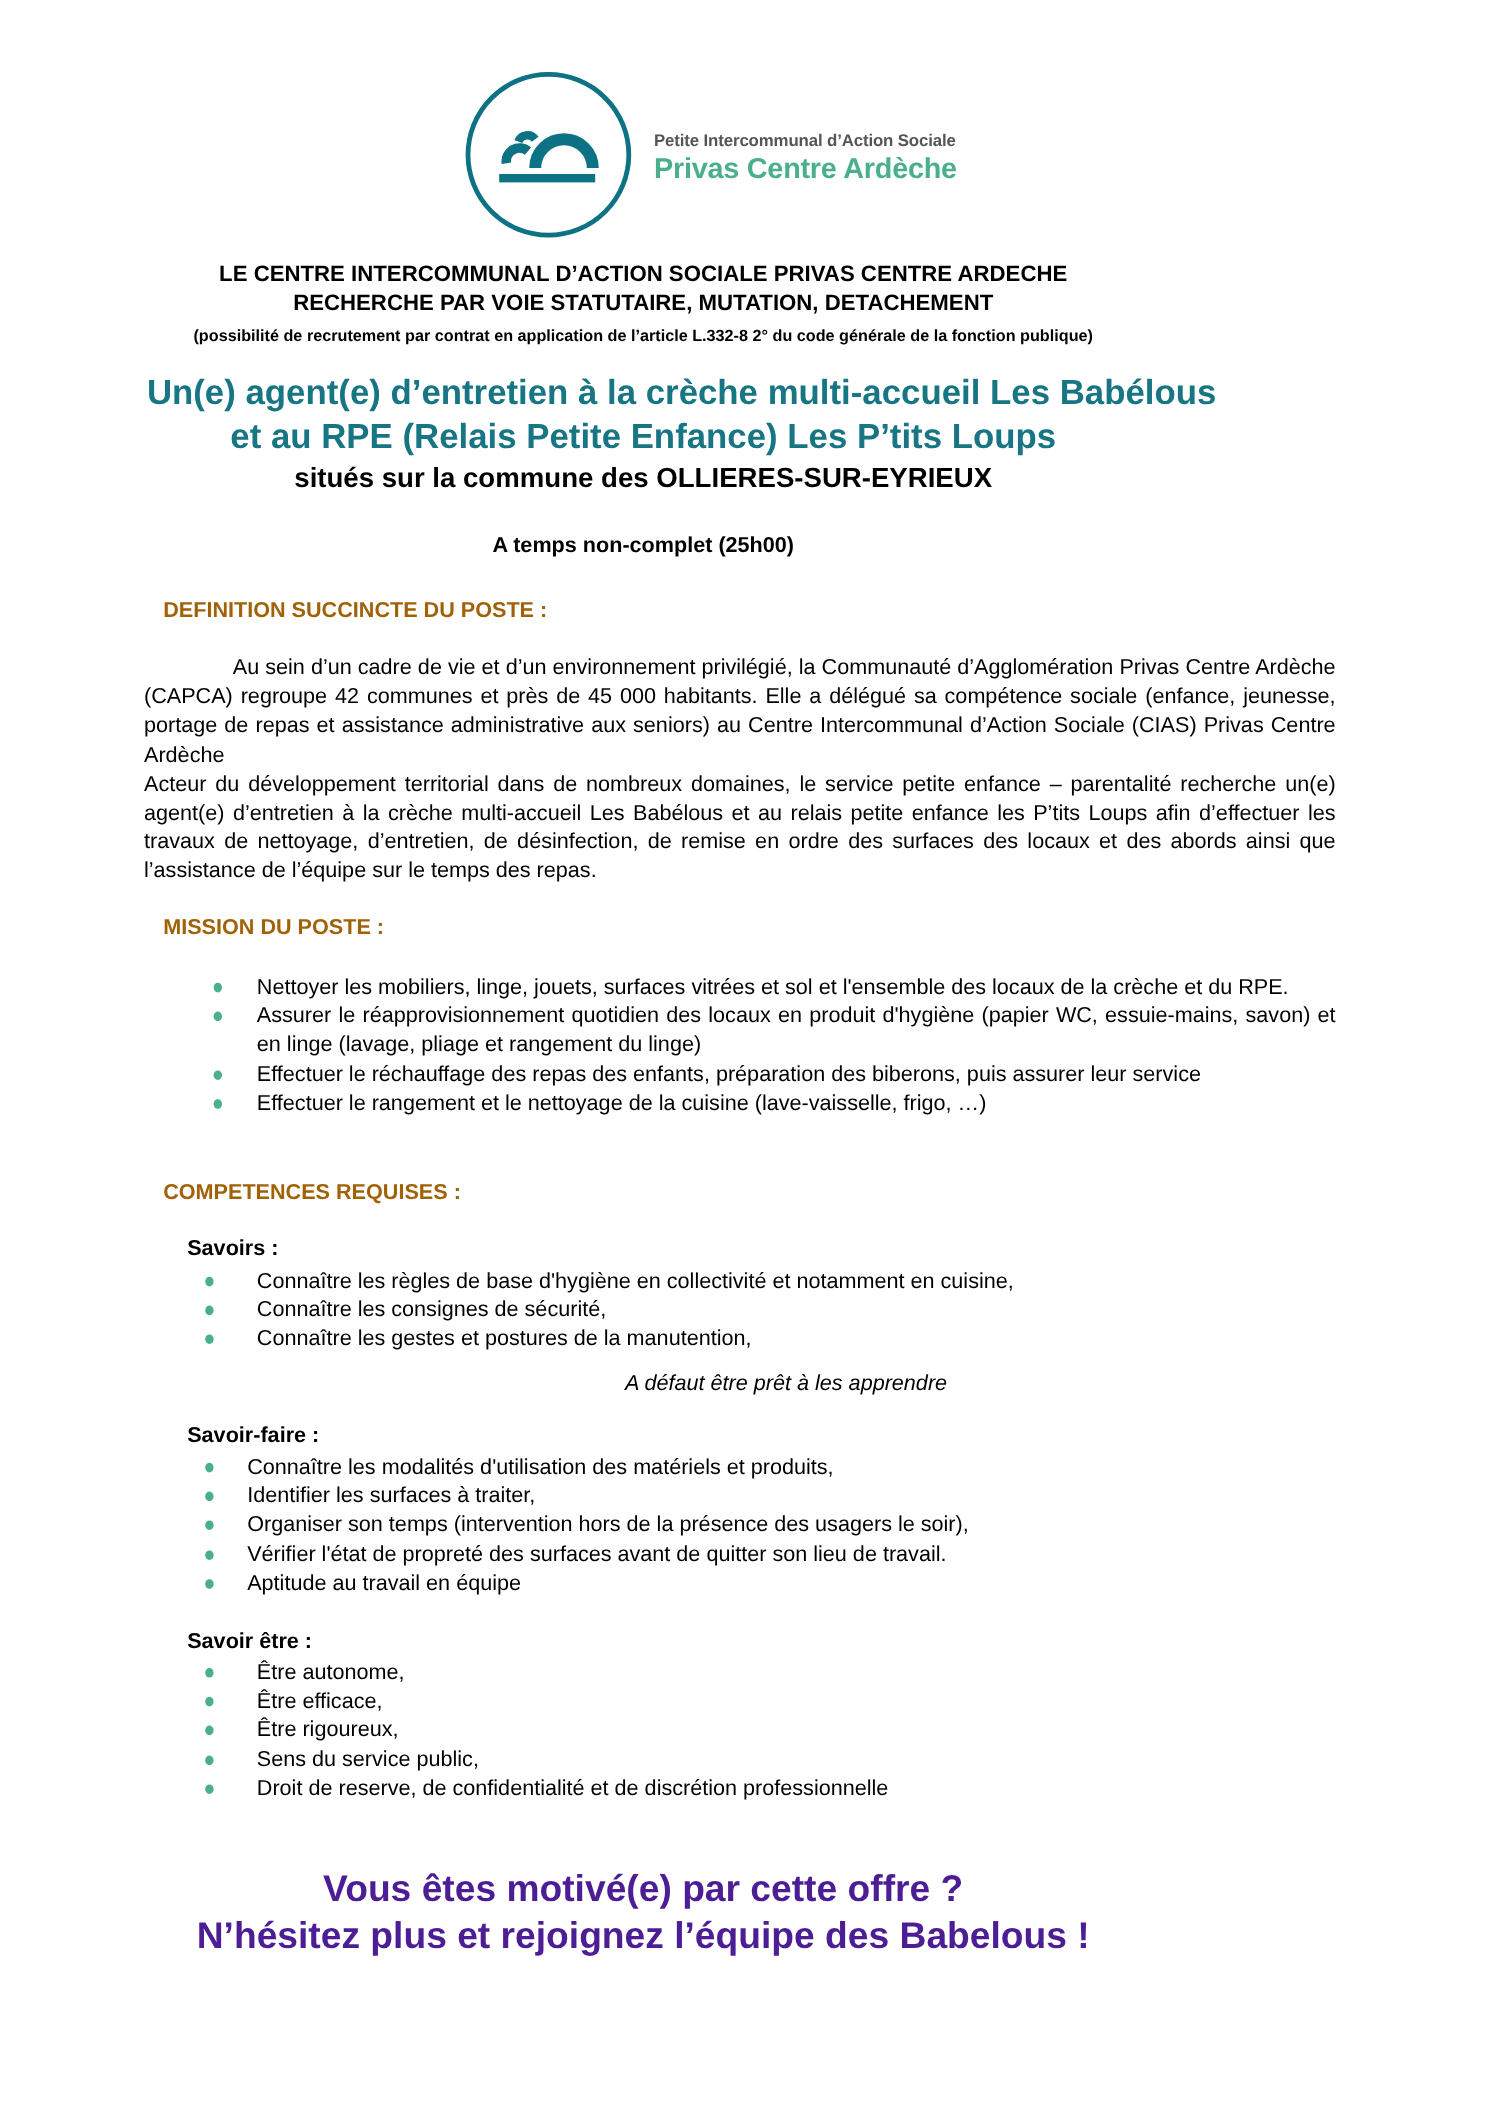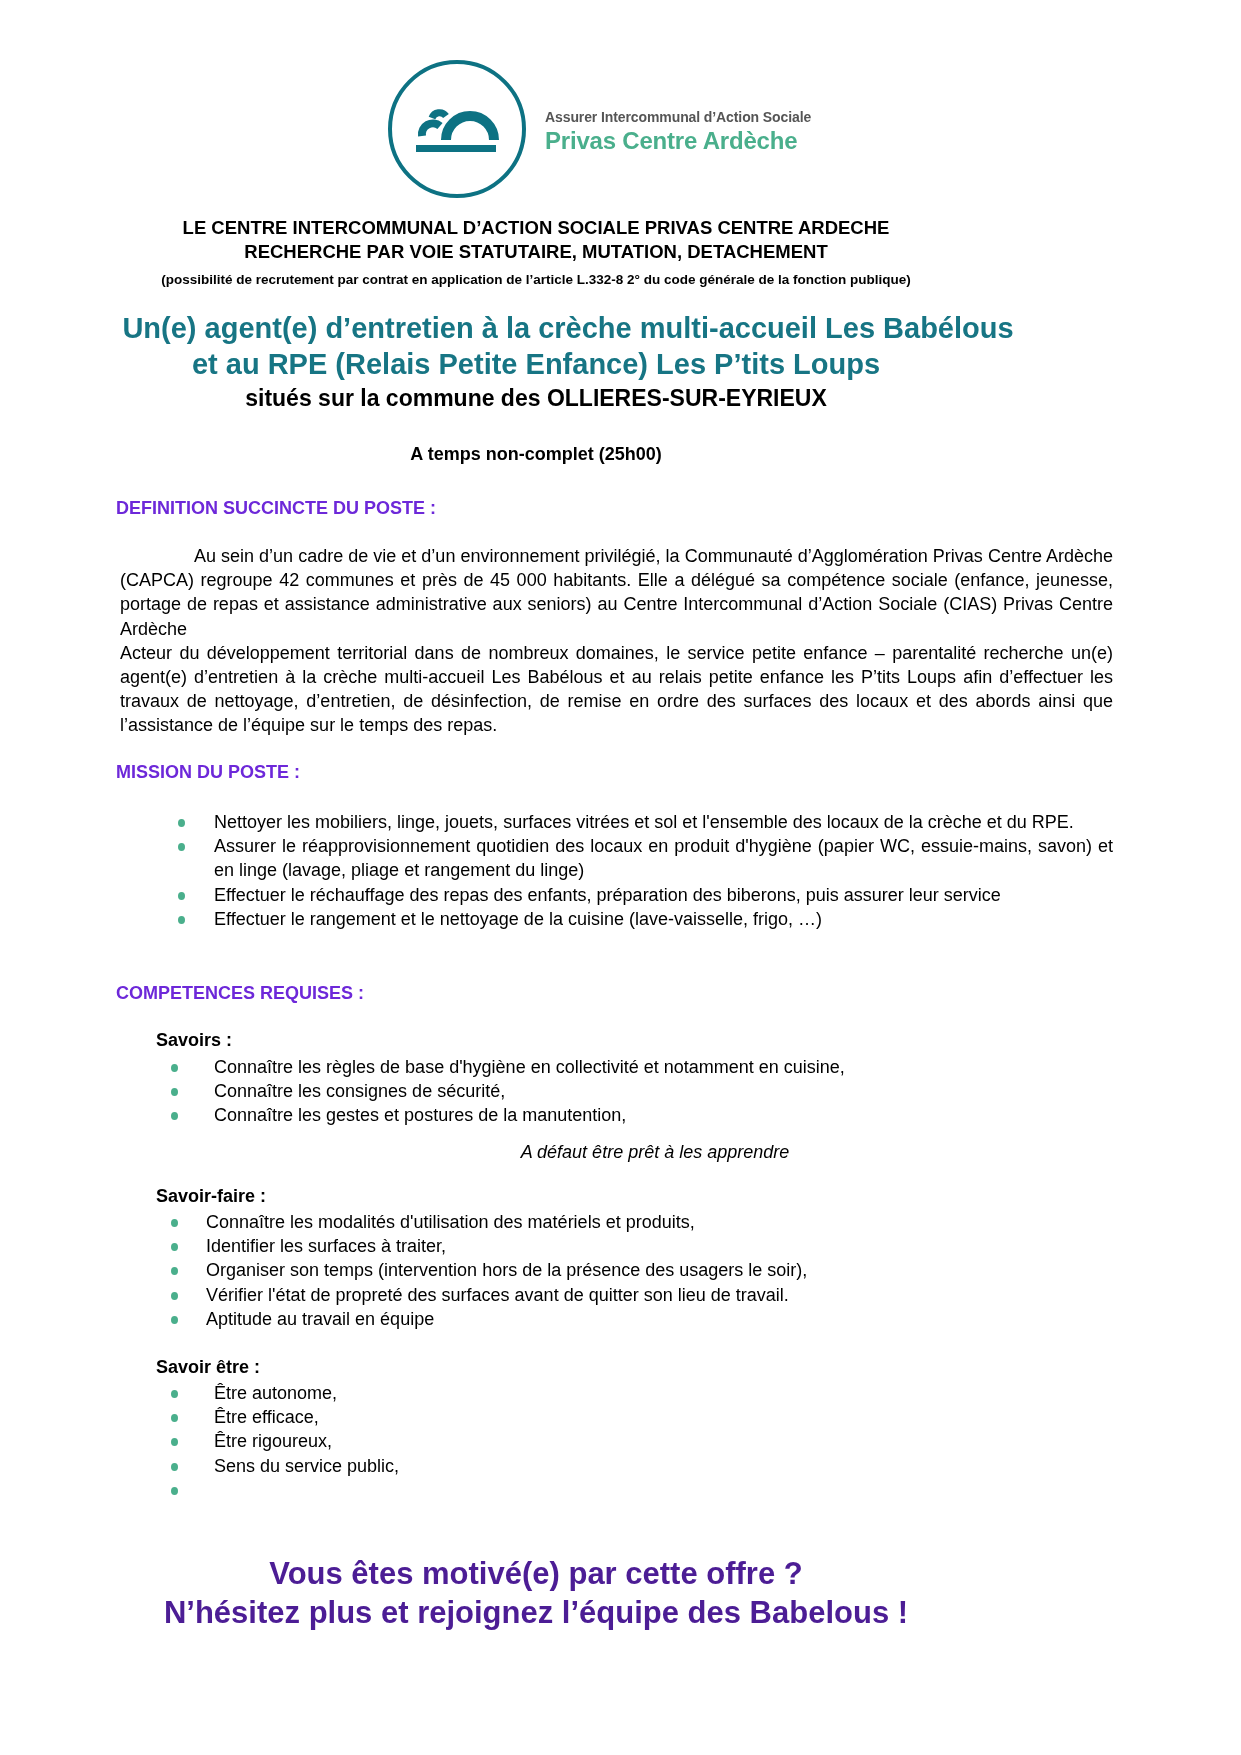--- a/index.html
+++ b/index.html
@@ -13,21 +13,21 @@
   .logo-mark { left:412px; top:104px; }
   .logo-line1 { left:545px; top:109px; font-size:14px; font-weight:bold; color:#555; letter-spacing:-0.1px; }
   .logo-line2 { left:545px; top:127px; font-size:24px; font-weight:bold; color:#4aaf8c; letter-spacing:-0.2px; }
 
   .h-black { font-weight:bold; font-size:18.5px; line-height:24px; }
   .h-small { font-weight:bold; font-size:13.5px; }
   .title-teal { color:#177584; font-weight:bold; font-size:29px; line-height:36px; }
   .subtitle { font-weight:bold; font-size:23px; }
   .temps { font-weight:bold; font-size:18px; }
 
-  .section-title { left:116px; color:#6d28d9; font-weight:bold; font-size:18px; }
+  .section-title { left:136px; color:#a16207; font-weight:bold; font-size:18px; }
 
   .para { left:120px; width:993px; font-size:18px; line-height:24.2px; text-align:justify; }
   .para p { margin:0; }
   .indent { text-indent:74px; }
 
   ul.bullets { list-style:none; margin:0; padding:0; }
   ul.bullets li { position:relative; font-size:18px; line-height:24.2px; text-align:justify;margin-left:19px; }
   ul.bullets li .dot { position:absolute; width:7px; height:8px; border-radius:50%; background:#4aaf8c; top:9px; }
 
   .mission-list { left:195px; width:918px; }
@@ -51,21 +51,21 @@
 <div class="abs logo-mark">
   <svg width="90" height="52" viewBox="0 0 90 52">
     <g fill="none" stroke="#0d7283" stroke-linecap="butt">
       <path d="M10 32 A11 11 0 0 1 28 22" stroke-width="8"></path>
       <path d="M20 14 A8 8 0 0 1 34 12" stroke-width="7"></path>
       <path d="M34 36 A24 24 0 0 1 82 36" stroke-width="10"></path>
     </g>
     <rect x="4" y="41" width="80" height="7" fill="#0d7283"></rect>
   </svg>
 </div>
-<div class="abs logo-line1">Assurer Intercommunal d’Action Sociale</div>
+<div class="abs logo-line1">Petite Intercommunal d’Action Sociale</div>
 <div class="abs logo-line2">Privas Centre Ardèche</div>
 
 <div class="abs center h-black" style="top:216px;">LE CENTRE INTERCOMMUNAL D’ACTION SOCIALE PRIVAS CENTRE ARDECHE</div>
 <div class="abs center h-black" style="top:240px;">RECHERCHE PAR VOIE STATUTAIRE, MUTATION, DETACHEMENT</div>
 <div class="abs center h-small" style="top:272px;">(possibilité de recrutement par contrat en application de l’article L.332-8 2° du code générale de la fonction publique)</div>
 
 <div class="abs center title-teal" style="top:310px;padding-left:32px;">Un(e) agent(e) d’entretien à la crèche multi-accueil Les Babélous</div>
 <div class="abs center title-teal" style="top:346px;">et au RPE (Relais Petite Enfance) Les P’tits Loups</div>
 <div class="abs center subtitle" style="top:385px;">situés sur la commune des OLLIERES-SUR-EYRIEUX</div>
 <div class="abs center temps" style="top:444px;">A temps non-complet (25h00)</div>
@@ -102,17 +102,17 @@
   <li><span class="dot"></span><span>Vérifier l'état de propreté des surfaces avant de quitter son lieu de travail.</span></li>
   <li><span class="dot"></span><span>Aptitude au travail en équipe</span></li>
 </ul>
 
 <div class="abs sub-head" style="top:1357px;">Savoir être :</div>
 <ul class="abs bullets comp-list se-list" style="top:1381px;">
   <li><span class="dot"></span><span>Être autonome,</span></li>
   <li><span class="dot"></span><span>Être efficace,</span></li>
   <li><span class="dot"></span><span>Être rigoureux,</span></li>
   <li><span class="dot"></span><span>Sens du service public,</span></li>
-  <li><span class="dot"></span></li>
+  <li><span class="dot"></span><span>Droit de reserve, de confidentialité et de discrétion professionnelle</span></li>
 </ul>
 
 <div class="abs center closing" style="top:1554px;">Vous êtes motivé(e) par cette offre ?</div>
 <div class="abs center closing" style="top:1593px;">N’hésitez plus et rejoignez l’équipe des Babelous !</div>
 
 </body></html>

